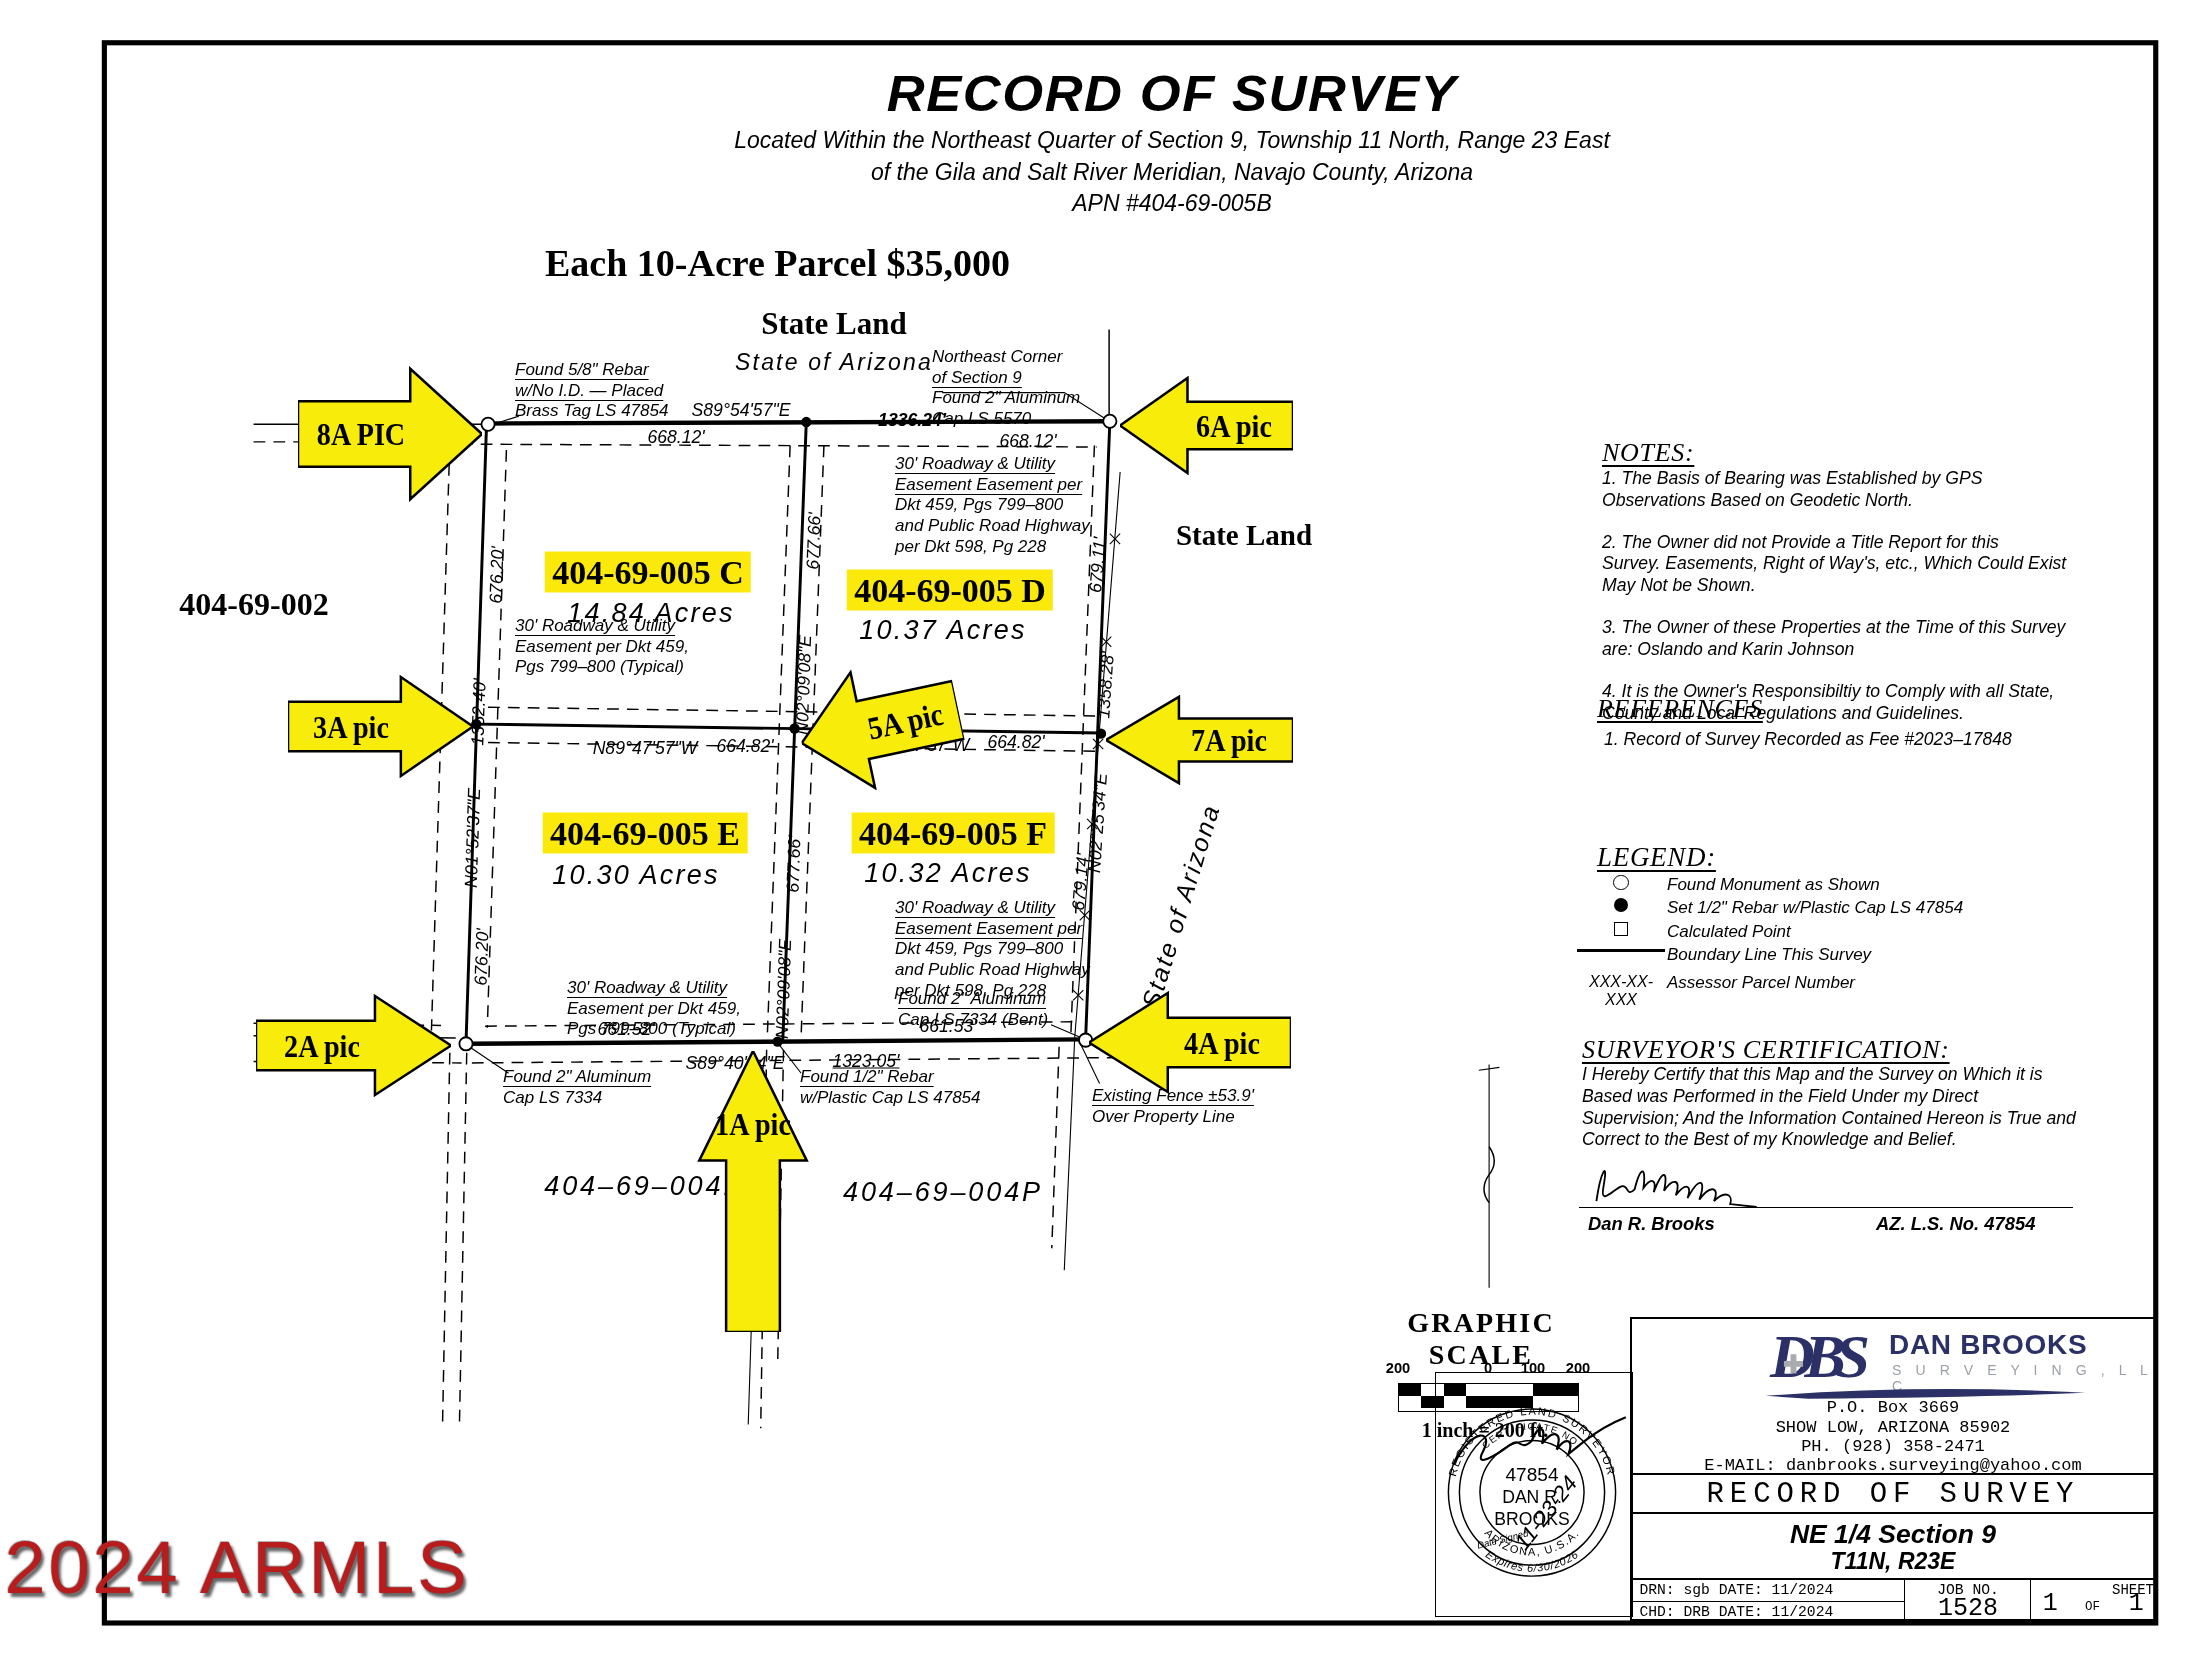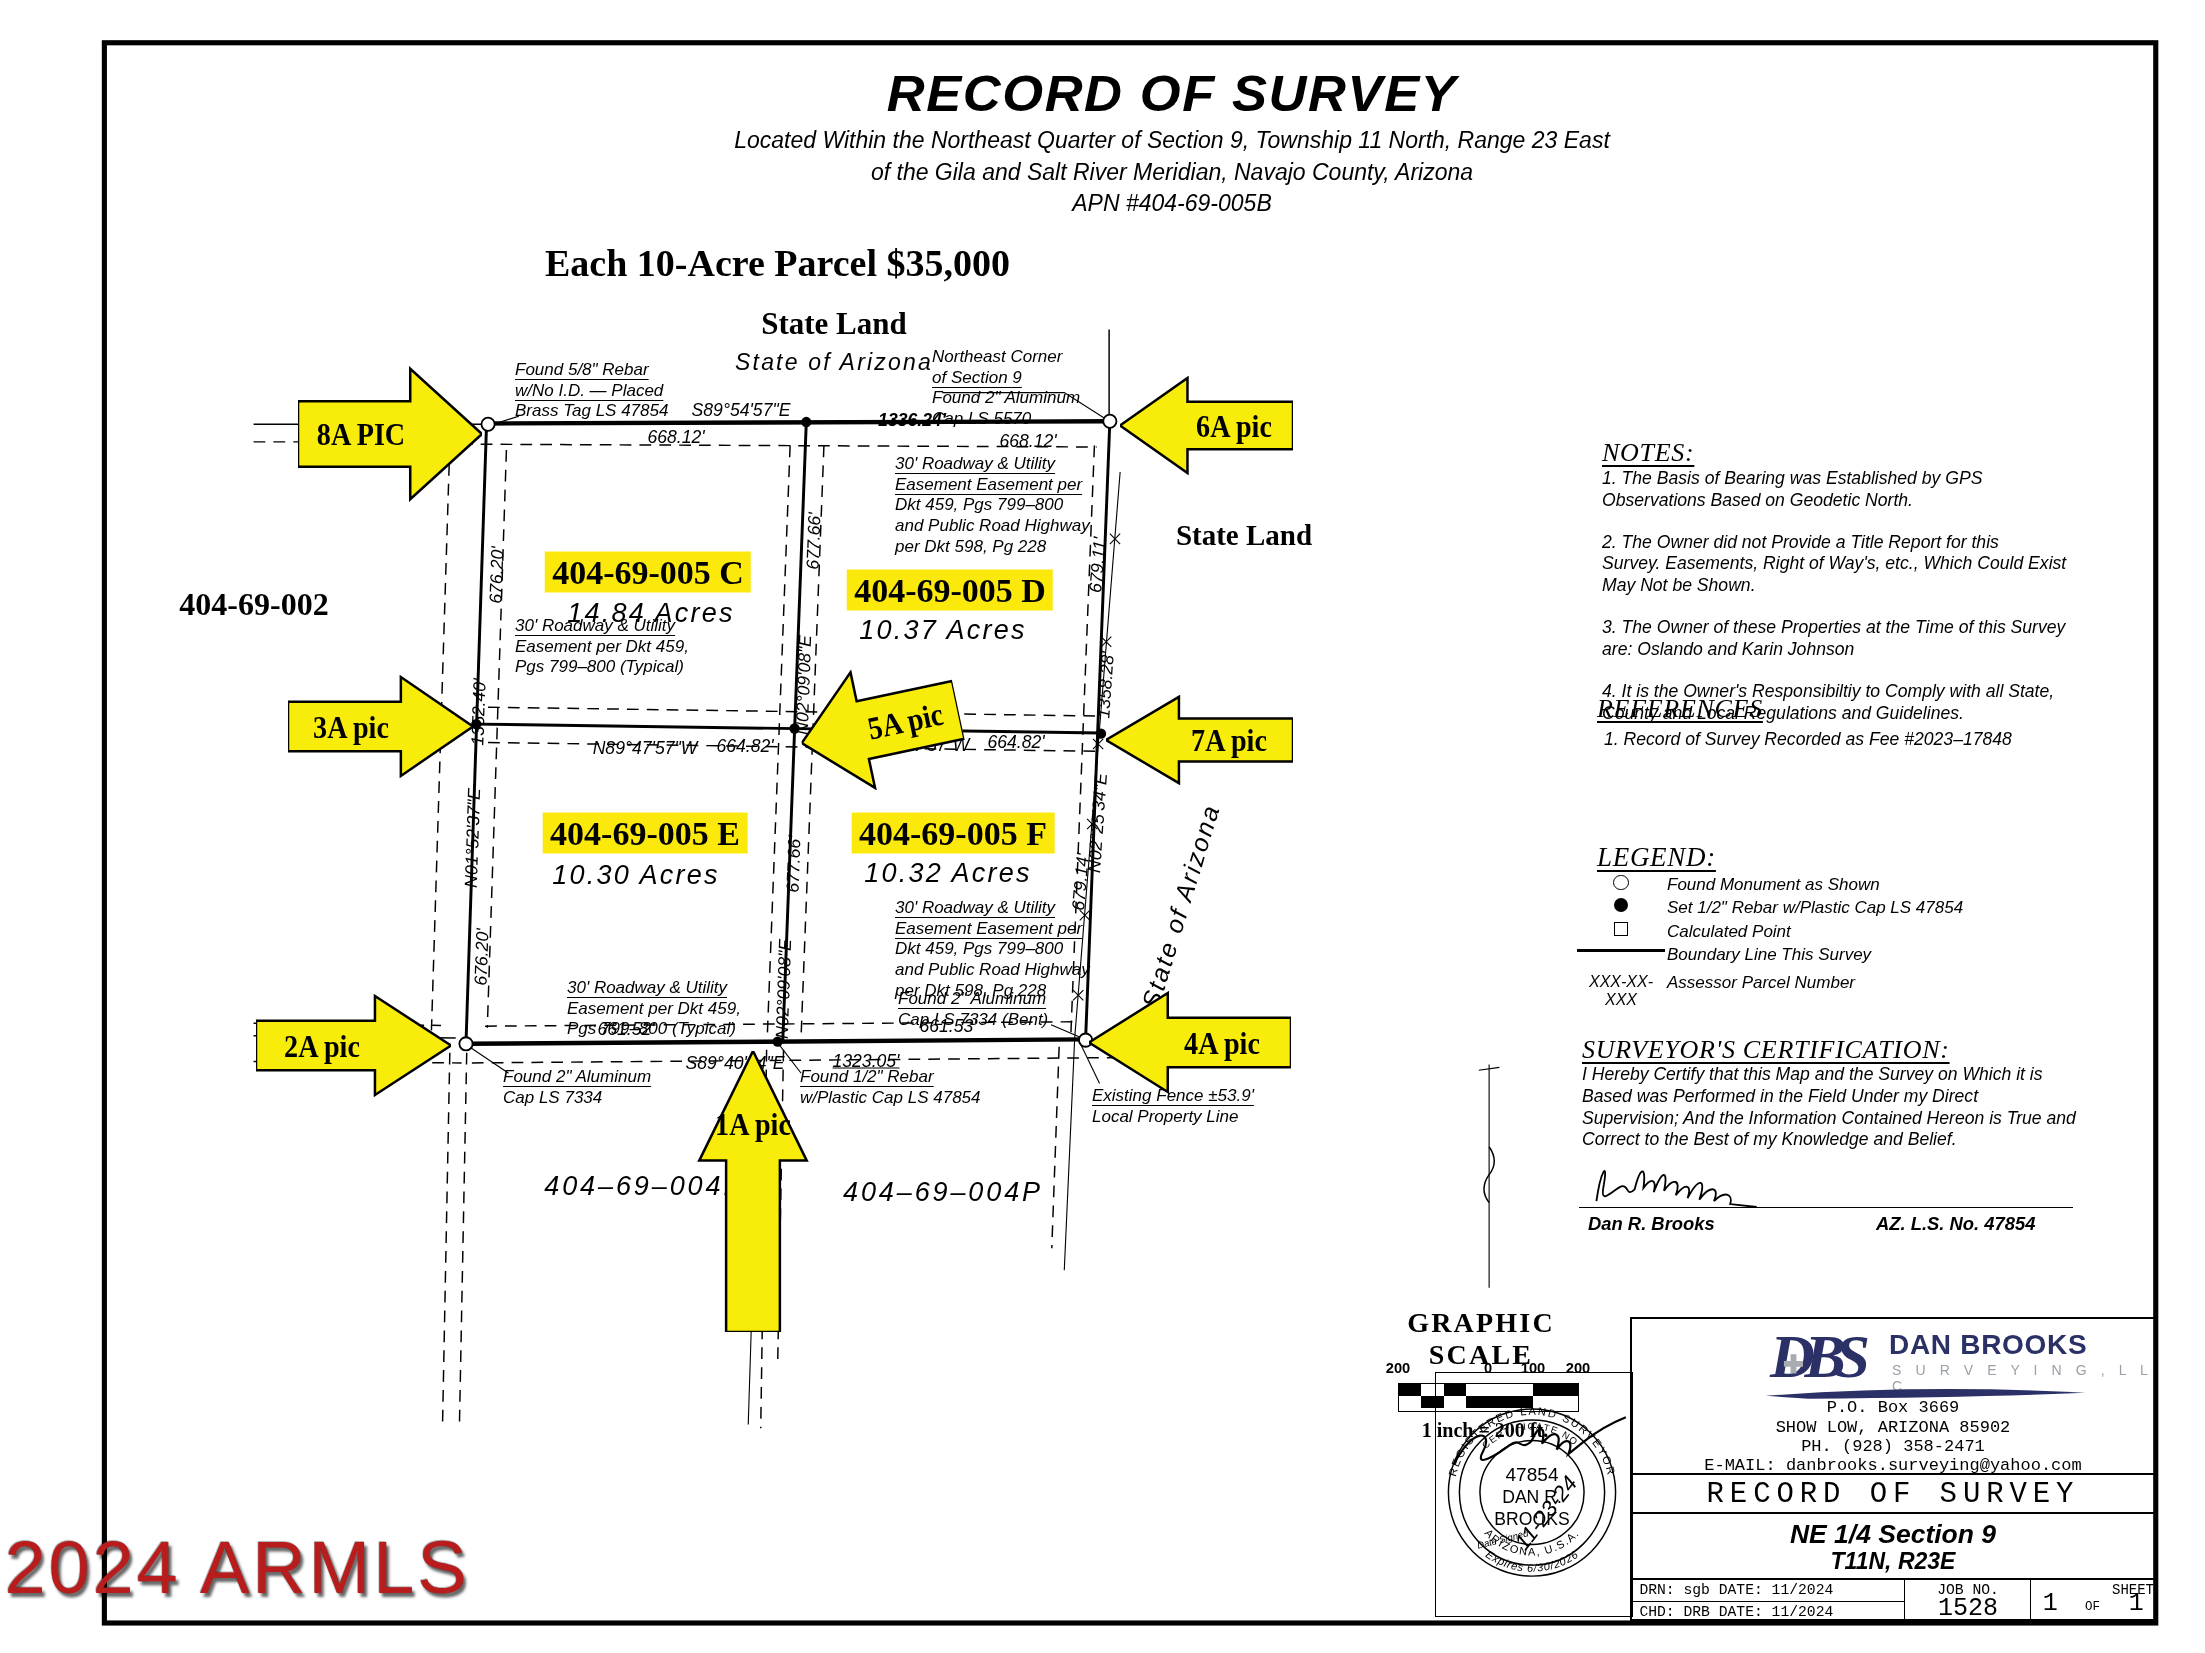--- a/index.html
+++ b/index.html
@@ -349,21 +349,21 @@
       <div class="ml note" style="left: 503px; top: 1067px;">
         <span class="mline ul">Found 2" Aluminum</span>
         <span class="mline">Cap LS 7334</span>
       </div>
       <div class="ml note" style="left: 800px; top: 1067px;">
         <span class="mline ul">Found 1/2" Rebar</span>
         <span class="mline">w/Plastic Cap LS 47854</span>
       </div>
       <div class="ml note" style="left: 1092px; top: 1086px;">
         <span class="mline ul">Existing Fence ±53.9'</span>
-        <span class="mline">Local Property Line</span>
+        <span class="mline">Over Property Line</span>
       </div>
     </div>
   <div id="map-arrows">
       <div class="arrow-box" style="left: 298px; top: 366px; width: 184px; height: 136px;">
         <svg viewBox="0 0 100 100" preserveAspectRatio="none">
           <polygon points="0,26 61,26 61,2 100,50 61,98 61,74 0,74" fill="#f8ec0a" stroke="#000" stroke-width="2.5" vector-effect="non-scaling-stroke"></polygon>
         </svg>
         <div class="arrow-label" style="left: 34%; top: 50%;">8A PIC</div>
       </div>
       <div class="arrow-box" style="left: 1120px; top: 376px; width: 173px; height: 99px;">

